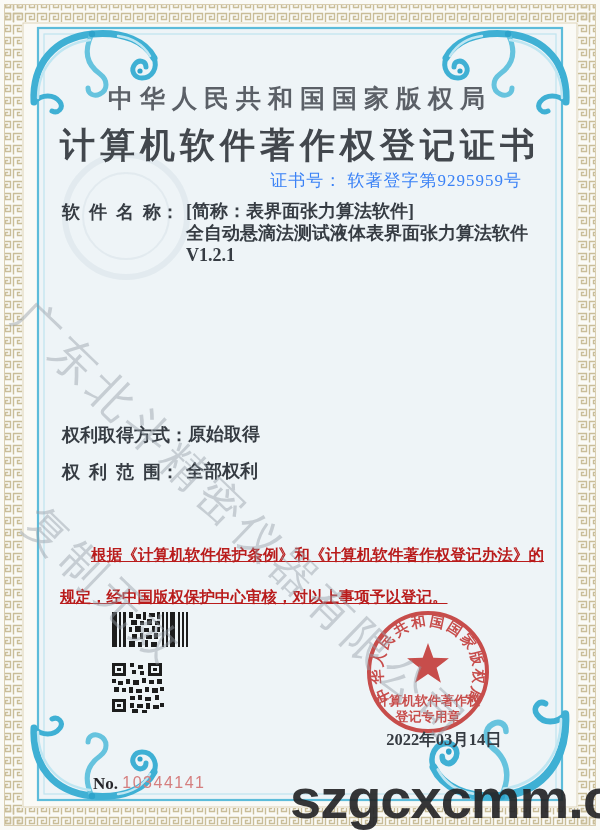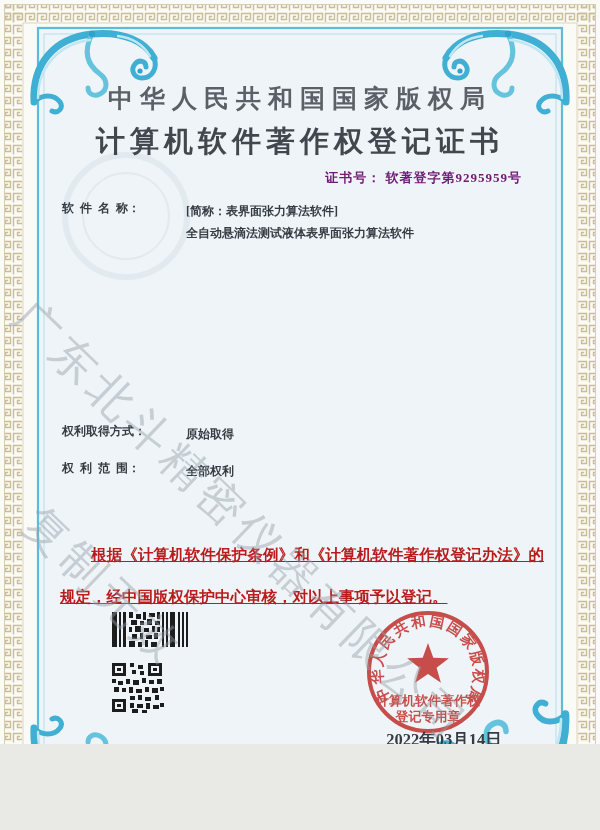--- a/index.html
+++ b/index.html
@@ -1,36 +1,36 @@
 <!DOCTYPE html>
 <html><head>
 <meta charset="utf-8">
 <style>
   html,body{margin:0;padding:0;background:#e9e9e5;}
   .page{
-    position:relative;width:600px;height:744px;margin:0 auto;
+    position:relative;width:600px;height:830px;margin:0 auto;
     background:#fafaf6;overflow:hidden;
     font-family:"Liberation Serif","DejaVu Serif",serif;
   }
   .bg-svg{position:absolute;left:0;top:0;z-index:0;}
   .layer{position:absolute;z-index:2;}
   
   .authority{
     left:0;top:82px;width:100%;text-align:center;
     font-size:25px;font-weight:700;letter-spacing:7px;color:#5b6067;
   }
   .cert-title{
     left:0;top:122px;width:100%;text-align:center;
-    font-size:29px;font-weight:700;letter-spacing:5px;color:#42474d;
+    font-size:35px;font-weight:700;letter-spacing:5px;color:#42474d;
   }
   .cert-no{
-    right:78px;top:169px;font-size:13px;font-weight:700;color:#701a75;letter-spacing:1px;
-  }
-  
-  .field-row{left:62px;width:486px;font-size:12px;font-weight:700;color:#363c43;}
+    right:78px;top:169px;font-size:17px;font-weight:400;color:#3b82f6;letter-spacing:1px;
+  }
+  
+  .field-row{left:62px;width:486px;font-size:18px;font-weight:700;color:#363c43;}
   .field-label{display:inline-block;min-width:124px;white-space:pre;vertical-align:top;}
   .field-value{display:inline-block;vertical-align:top;max-width:356px;line-height:22px;}
   .statement{
     left:60px;top:534px;width:484px;font-size:15.5px;font-weight:700;color:#b91c1c;
     line-height:42px;text-indent:2em;text-align:justify;text-decoration:underline;
   }
   
   .barcode{left:112px;top:612px;width:80px;height:35px;}
   .qr{left:112px;top:663px;width:52px;height:50px;}
   .serial{left:93px;top:774px;font-size:17px;font-weight:700;color:#26262a;}
@@ -112,21 +112,21 @@
   <div class="cpcc-ring"></div>
 
   <div class="layer authority">中华人民共和国国家版权局</div>
   <div class="layer cert-title">计算机软件著作权登记证书</div>
   <div class="layer cert-no">
     <span>证书号：</span>
     <span>软著登字第9295959号</span>
   </div>
 
   <div class="layer field-row" style="top:200px">
-    <span class="field-label">软  件  名  称：</span><span class="field-value"><span style="display:block">[简称：表界面张力算法软件]</span><span style="display:block">全自动悬滴法测试液体表界面张力算法软件</span></span>
+    <span class="field-label">软  件  名  称：</span><span class="field-value"><span style="display:block">[简称：表界面张力算法软件]</span><span style="display:block">全自动悬滴法测试液体表界面张力算法软件</span><span style="display:block">V1.2.1</span></span>
   </div>
   <div class="layer field-row" style="top:460px">
     <span class="field-label">权  利  范  围：</span><span class="field-value">全部权利</span>
   </div>
   <div class="layer field-row" style="top:423px">
     <span class="field-label">权利取得方式：</span><span class="field-value">原始取得</span>
   </div>
 
   <div class="layer statement">根据《计算机软件保护条例》和《计算机软件著作权登记办法》的规定，经中国版权保护中心审核，对以上事项予以登记。</div>
 

